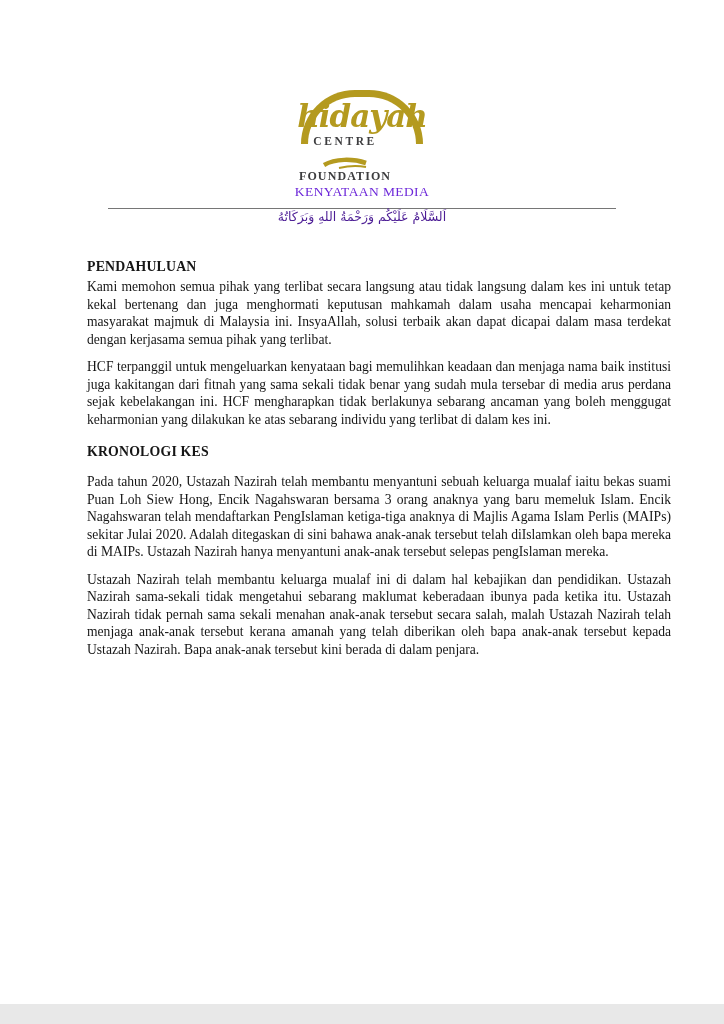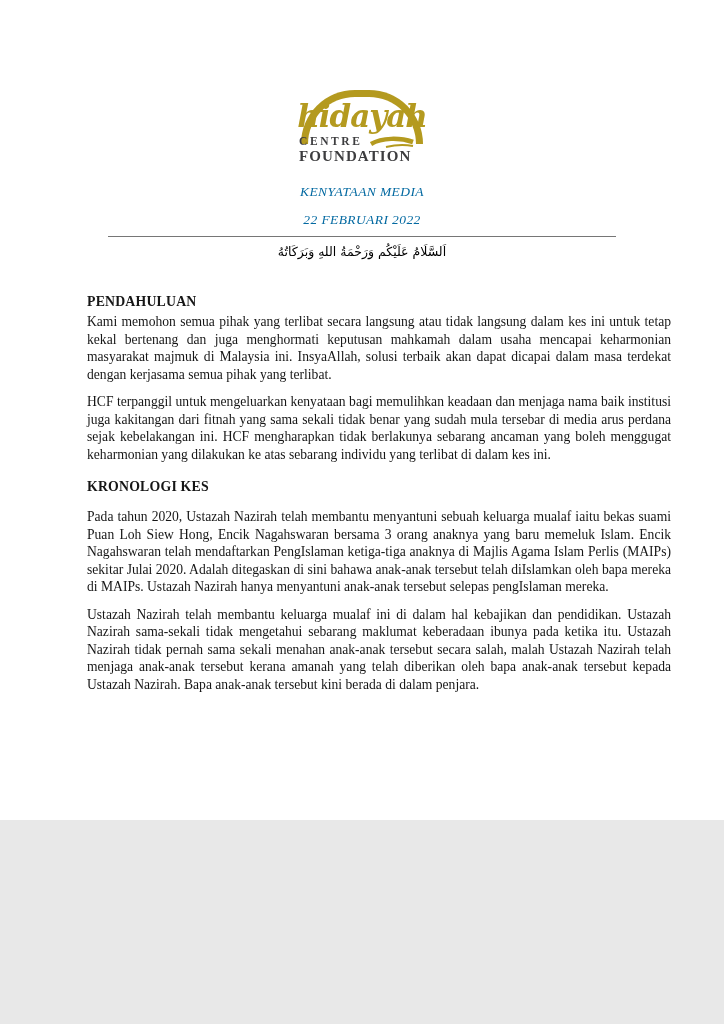--- a/index.html
+++ b/index.html
@@ -2,21 +2,21 @@
 <html><head>
 <meta charset="utf-8">
 <style>
   * { margin: 0; padding: 0; box-sizing: border-box; }
   html, body { background: #e8e8e8; }
   body { font-family: "Liberation Serif", serif; }
 
   .page {
     position: relative;
     width: 724px;
-    height: 820px;
+    height: 1004px;
     margin: 0 auto;
     background: #ffffff;
     overflow: hidden;
   }
 
   
   .doc-header { text-align: center; padding-top: 90px; }
 
   .logo {
     position: relative;
@@ -51,47 +51,46 @@
   }
   .logo-sub {
     position: absolute;
     top: 44px;
     left: 22px;
     text-align: left;
     color: #3d3d3f;
     font-family: "Liberation Serif", serif;
     font-weight: bold;
   }
-  .logo-centre-row { display: flex; align-items: center; gap: 7px; }
+  .logo-centre-row { display: flex; align-items: center; gap: 7px; flex-direction: column; }
   .logo-centre { font-size: 11.5px; line-height: 15px; letter-spacing: 2.6px; }
-  .logo-foundation { font-size: 15px; line-height: 15px; letter-spacing: 1.1px; }
+  .logo-foundation { font-size: 12px; line-height: 15px; letter-spacing: 1.1px; }
   .logo-swoosh { display: inline-block; height: 13px; }
 
   .doc-title {
     font-size: 13.5px;
     line-height: 15px;
     letter-spacing: 0.4px;
-    color: #0369a1;
+    color: #6d28d9;
     margin-top: 13px;
-    font-style: italic;
   }
   .doc-title.first { margin-top: 16px; }
 
   .divider {
     width: 508px;
     margin: 9px auto 0;
     border: none;
     border-top: 1px solid #767676;
   }
 
   .arabic {
-    margin-top: 7px;
+    margin-top: 0;
     font-family: "DejaVu Sans", sans-serif;
     font-size: 12.5px;
-    color: #000000;
+    color: #4c1d95;
     direction: rtl;
   }
 
   
   .doc-body {
     margin-top: 34px;
     padding-left: 87px;
     padding-right: 53px;
     color: #161616;
   }
@@ -129,21 +128,20 @@
               <path d="M1 8 C 12 1.5, 30 1.5, 43 6" stroke="#b49a1f" stroke-width="4.5" fill="none"></path>
               <path d="M16 11 C 26 8.5, 36 8.5, 43 10" stroke="#b49a1f" stroke-width="2" fill="none"></path>
             </svg>
           </span>
         </div>
         <div class="logo-foundation">FOUNDATION</div>
       </div>
     </div>
 
     <div class="doc-title first">KENYATAAN MEDIA</div>
-    <div class="doc-title">22 FEBRUARI 2022</div>
 
     <hr class="divider">
 
     <div class="arabic" dir="rtl">اَلسَّلَامُ عَلَيْكُم وَرَحْمَةُ اللهِ وَبَرَكَاتُهُ</div>
   </header>
 
   <main class="doc-body">
 
     <section class="section section-pendahuluan">
       <h2 class="section-heading">PENDAHULUAN</h2>

